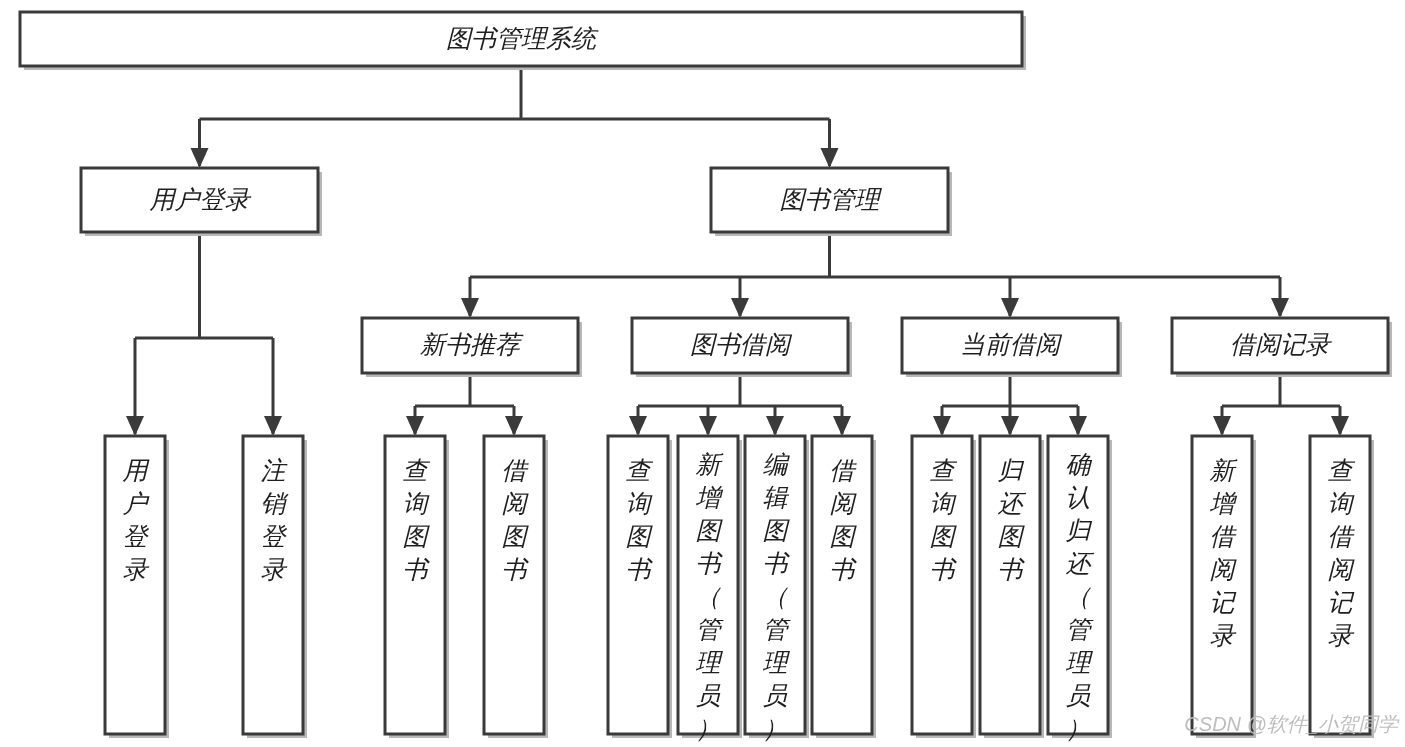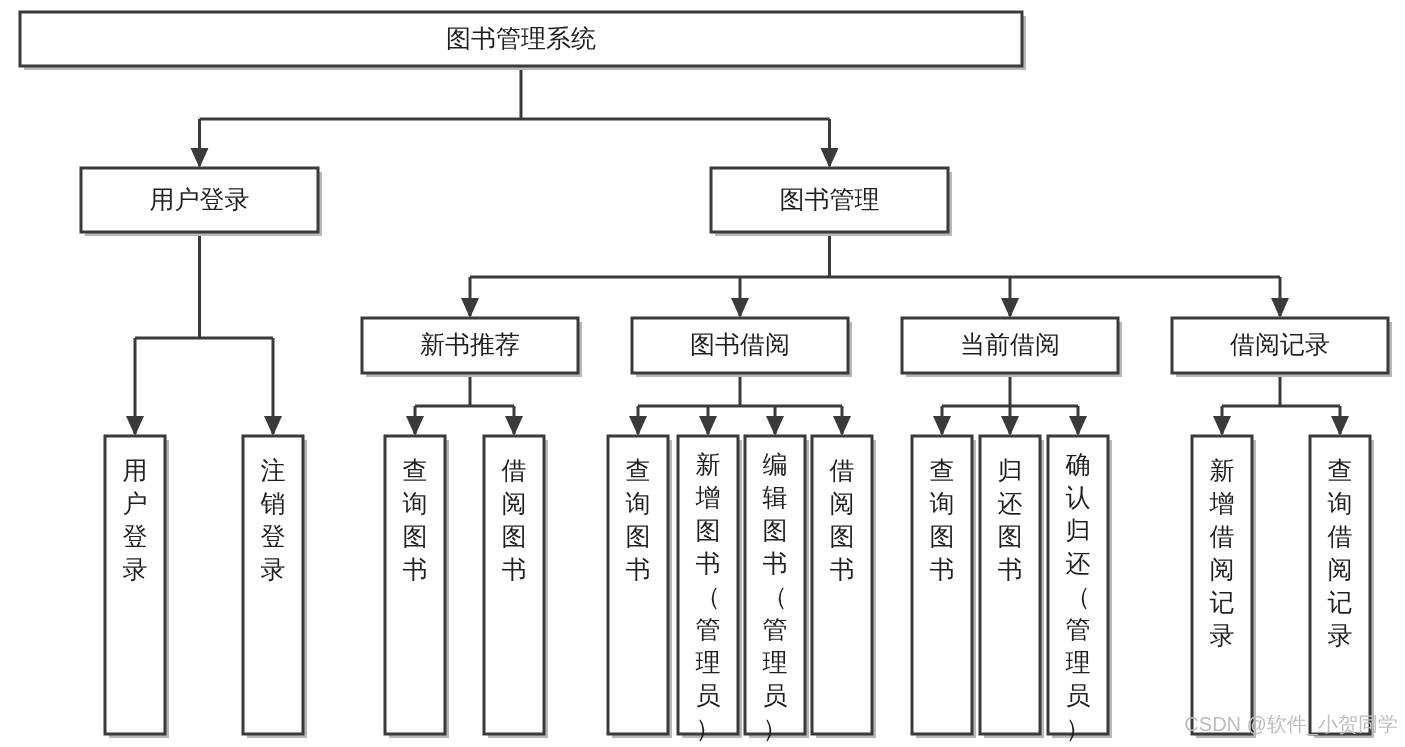--- a/index.html
+++ b/index.html
@@ -13,20 +13,21 @@
     position: relative;
     font-family: "Liberation Sans", "DejaVu Sans", sans-serif;
     overflow: hidden;
   }
   #diagram-root {
     position: absolute;
     left: 0;
     top: 0;
     width: 1405px;
     height: 747px;
+    font-style: italic;
   }
   .node-box {
     fill: #ffffff;
     stroke: #3a3a3a;
     stroke-width: 3;
   }
   .node-box-shadow {
     fill: #b8b8b8;
     stroke: none;
   }

